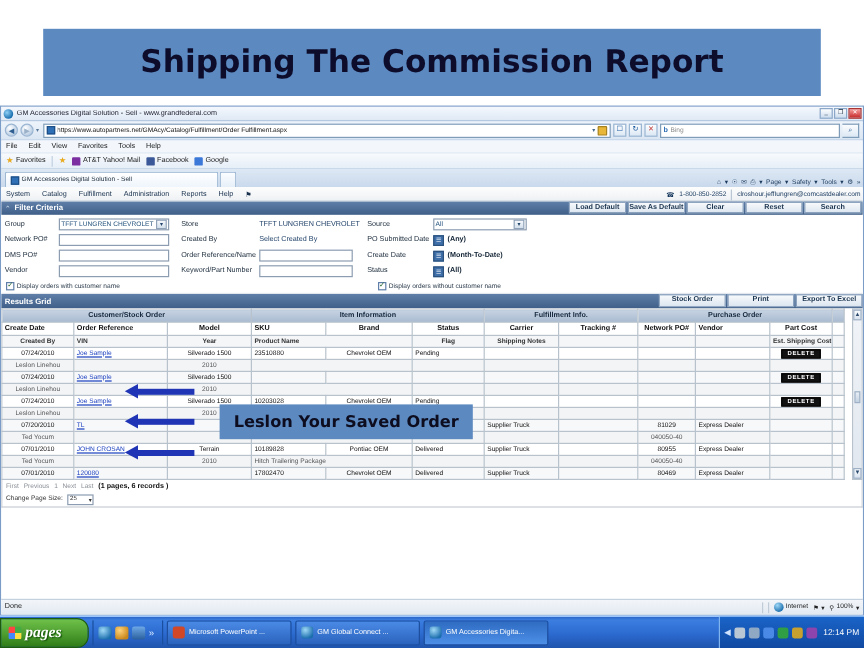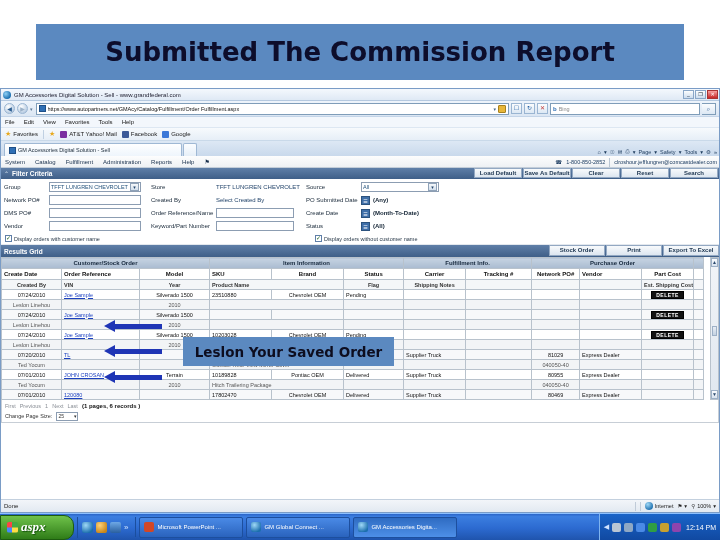--- a/index.html
+++ b/index.html
@@ -394,21 +394,21 @@
   }
   .tray-ico{ width:9px;height:9px;border-radius:2px;}
   .tray-time{ font-size:7px; color:#fff; margin-left:2px; white-space:nowrap;}
   .tray-chev{ color:#cfe3ff; font-size:7px;}
 </style>
 </head>
 <body>
 
 <div class="slide-title-area">
   <div class="slide-title-box">
-    <div class="slide-title-text">Submitted The Commission Report</div>
+    <div class="slide-title-text">Shipping The Commission Report</div>
   </div>
 </div>
 
 <div class="browser">
 
   <div class="titlebar">
     <div class="ie-icon"></div>
     <div class="titlebar-text">GM Accessories Digital Solution - Sell - www.grandfederal.com</div>
     <div class="win-btns">
       <div class="win-btn">_</div>
@@ -880,21 +880,21 @@
 </div>
 <div class="arrow" id="arrow3">
   <div class="head"></div>
   <div class="shaft"></div>
 </div>
 <div class="callout" id="recall-callout">Leslon Your Saved Order</div>
 
 <div class="taskbar">
   <div class="startbtn">
     <span class="startflag"></span>
-    <span class="starttext">aspx</span>
+    <span class="starttext">pages</span>
   </div>
   <div class="qlaunch">
     <span class="ql-ico" style="background:radial-gradient(circle at 35% 30%,#9fd8f7,#1c6fae 75%)"></span>
     <span class="ql-ico" style="background:radial-gradient(circle at 35% 30%,#ffd37a,#c8861a 75%)"></span>
     <span class="ql-ico" style="background:linear-gradient(#6ea8e6,#2a5f9e)"></span>
     <span class="ql-more">»</span>
   </div>
   <div class="tb-sep"></div>
   <div class="tb-task">
     <span class="tb-task-ico" style="background:#d24726"></span>

